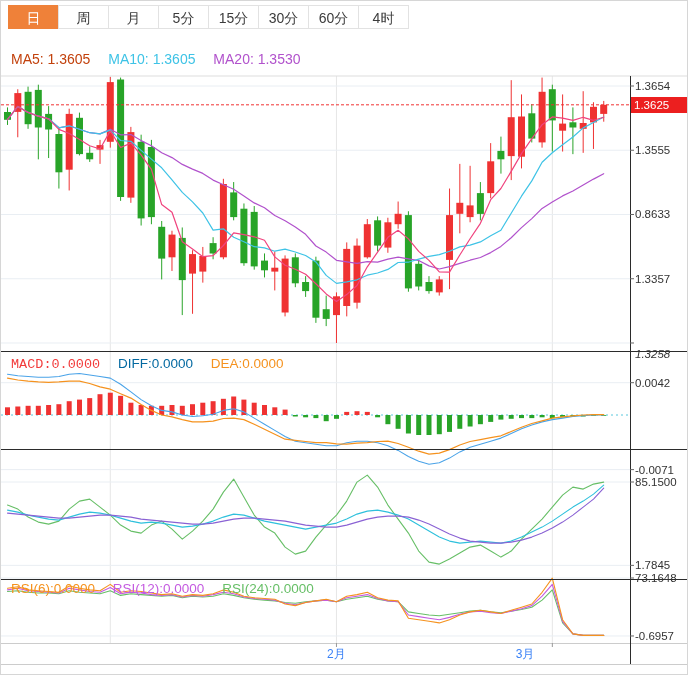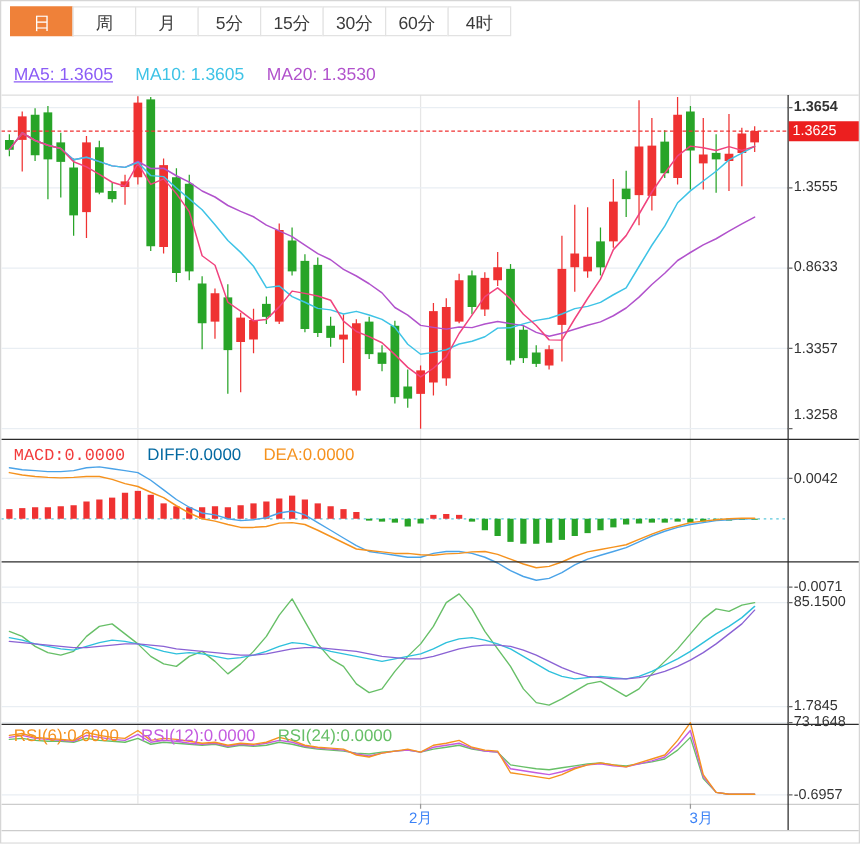--- a/index.html
+++ b/index.html
@@ -266,45 +266,45 @@
       <div class="tab">月</div>
       <div class="tab">5分</div>
       <div class="tab">15分</div>
       <div class="tab">30分</div>
       <div class="tab">60分</div>
       <div class="tab">4时</div>
     </div>
 
 
   <div id="ma-row" class="overlay">
-    <span id="ma5-label" style="color: #8b5cf6; text-decoration: underline;">MA5: 1.3605</span>
+    <span id="ma5-label" style="color: #c2410c;">MA5: 1.3605</span>
     <span id="ma10-label" style="color: rgb(62, 195, 230); margin-top: 12px;">MA10: 1.3605</span>
     <span id="ma20-label" style="color: rgb(177, 82, 204);">MA20: 1.3530</span>
   </div>
 
   <div id="macd-row" class="overlay panel-row">
     <span id="macd-label" style="color: rgb(242, 59, 59); font-family: Liberation Mono, monospace;">MACD:0.0000</span>
     <span id="diff-label" style="color: #0369a1; margin-top: 35px;">DIFF:0.0000</span>
     <span id="dea-label" style="color: rgb(245, 146, 30); margin-top: 40px;">DEA:0.0000</span>
   </div>
 
 
   <div id="rsi-row" class="overlay panel-row">
     <span id="rsi6-label" style="color: rgb(245, 146, 30);">RSI(6):0.0000</span>
     <span id="rsi12-label" style="color: rgb(196, 91, 224);">RSI(12):0.0000</span>
     <span id="rsi24-label" style="color: rgb(103, 191, 103);">RSI(24):0.0000</span>
   </div>
 
   <div id="price-tag" style="background: rgb(236, 31, 31); top: 95.8201px;">1.3625</div>
-<span class="ytick" style="top: 78px; font-weight: bold;">1.3654</span>
+<span class="ytick" style="top: 78px;">1.3654</span>
     <span class="ytick" style="top: 142.248px;">1.3555</span>
     <span class="ytick" style="top: 206.496px;">0.8633</span>
     <span class="ytick" style="top: 270.744px;">1.3357</span>
-    <span class="ytick" style="top: 324px;">1.3258</span>
+    <span class="ytick" style="top: 346px; font-style: italic;">1.3258</span>
     <span class="ytick" style="top: 374.692px;">0.0042</span>
     <span class="ytick" style="top: 461.615px;">-0.0071</span>
     <span class="ytick" style="top: 474px;">85.1500</span>
     <span class="ytick" style="top: 557.365px;">1.7845</span>
     <span class="ytick" style="top: 570px;">73.1648</span>
     <span class="ytick" style="top: 627.98px;">-0.6957</span>
     <span class="xtick" style="left: 335.46px; top: 646px;">2月</span>
-    <span class="xtick" style="left: 560px; top: 646px; text-align: right;">3月</span>
+    <span class="xtick" style="left: 524px; top: 646px; text-align: right;">3月</span>
   </div>
 
 </body></html>

